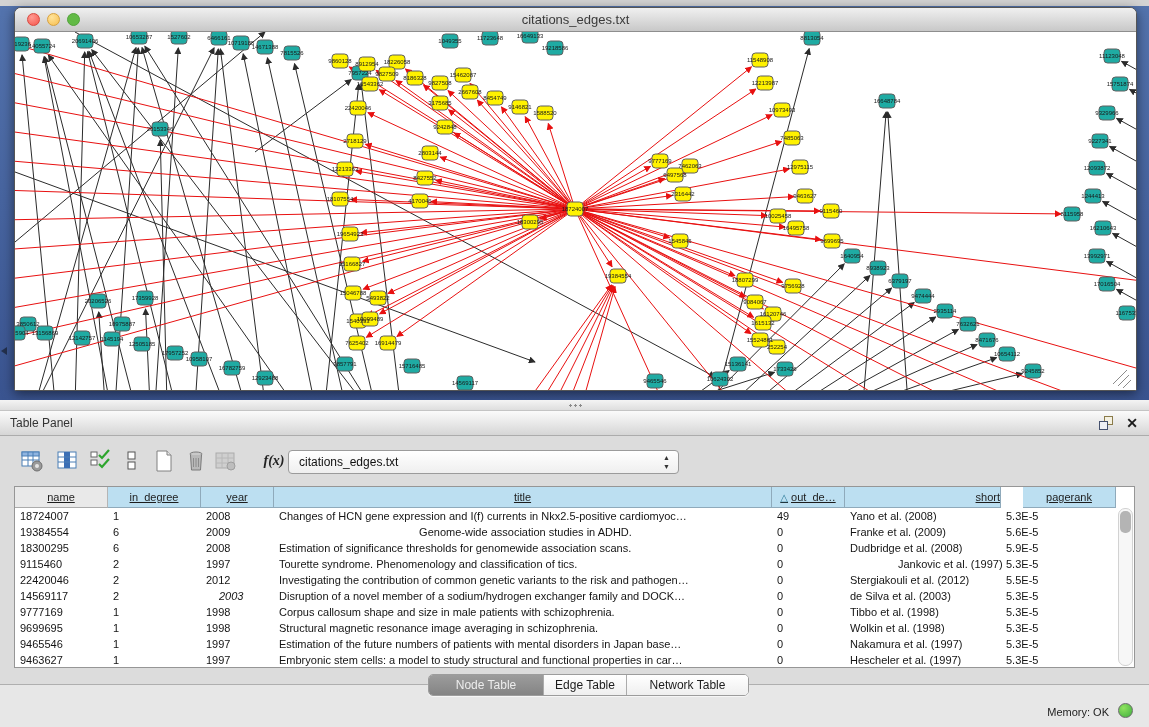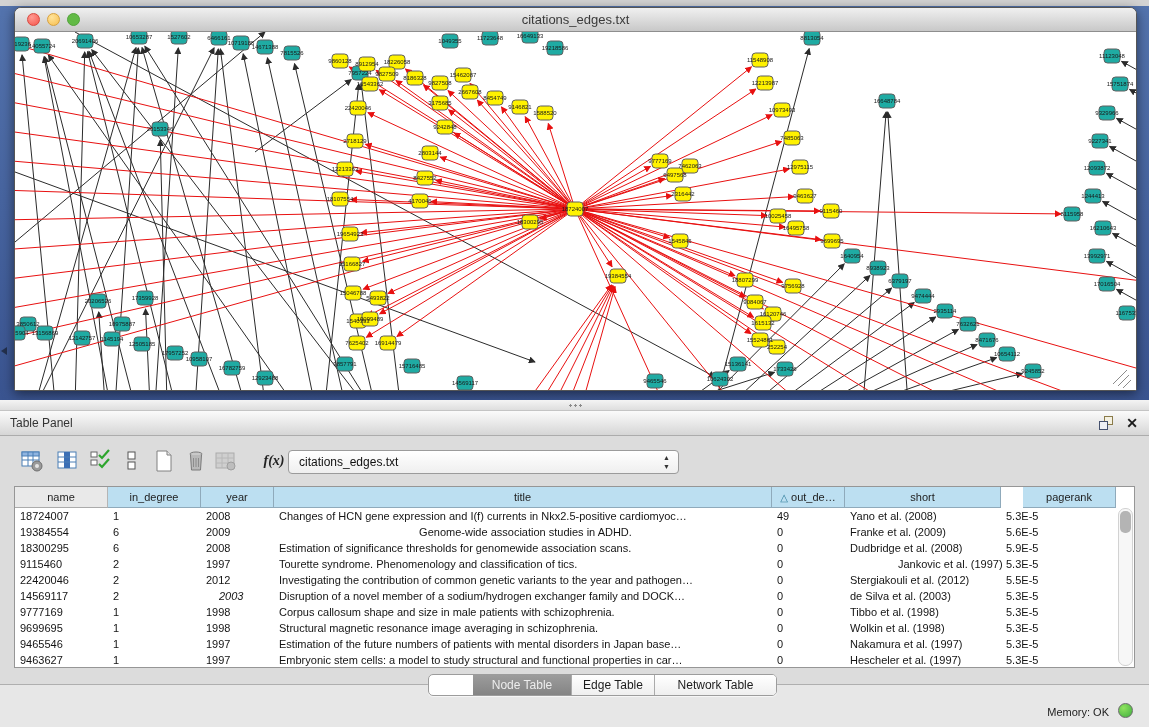--- a/index.html
+++ b/index.html
@@ -49,21 +49,21 @@
          background:linear-gradient(#FFFFFF,#EFEFEF);border:1px solid #9B9B9B;border-radius:4px;
          font-size:12px;color:#111;line-height:22px;padding-left:10px;}
   .combo .spin{position:absolute;right:8px;top:2px;display:flex;flex-direction:column;line-height:9px;
                font-size:7px;color:#333;text-align:center;}
   
   .tablebox{position:absolute;left:14px;top:486px;width:1121px;height:182px;box-sizing:border-box;
             background:#fff;border:1px solid #969696;overflow:hidden;}
   .thead{position:absolute;left:0;top:0;height:21px;width:1121px;}
   .th{position:absolute;top:0;height:21px;box-sizing:border-box;font-size:11px;color:#1d1d1d;
       text-align:center;line-height:21px;background:#BCDFF1;
-      border-right:1px solid #8FAABB;border-bottom:1px solid #8FAABB;}
+      border-right:1px solid #8FAABB;border-bottom:1px solid #8FAABB;text-decoration:underline;}
   .th.plain{background:#E9E9E9;border-right:1px solid #B5B5B5;border-bottom:1px solid #ABABAB;}
   .sortmark{color:#2E7D9A;font-size:10px;margin-right:3px;}
   .trow{position:absolute;left:0;width:1100px;height:16px;}
   .td{position:absolute;top:0;height:16px;box-sizing:border-box;font-size:11px;color:#141414;
       line-height:16px;white-space:nowrap;overflow:hidden;padding-left:5px;}
   .vscroll{position:absolute;left:1103px;top:21px;width:15px;height:158px;box-sizing:border-box;
            background:#F7F7F7;border:1px solid #D2D2D2;border-radius:7px;}
   .vthumb{position:absolute;left:1px;top:2px;width:11px;height:22px;background:#B4B4B4;border-radius:5px;}
   
   .hr-bottom{position:absolute;left:0;top:684px;width:1149px;height:1px;background:#AFAFAF;}
@@ -546,21 +546,21 @@
       </span>
   </div>
 
   <div class="tablebox">
     <div class="thead" id="thead">
         <div class="th plain" style="left: 0px; width: 93px;"><span>name</span></div>
         <div class="th" style="left: 93px; width: 93px;"><span>in_degree</span></div>
         <div class="th" style="left: 186px; width: 73px;"><span>year</span></div>
         <div class="th" style="left: 259px; width: 498px;"><span>title</span></div>
         <div class="th" style="left: 757px; width: 73px;"><span class="sortmark">△</span><span>out_de…</span></div>
-        <div class="th" style="left: 830px; width: 156px;"><span>short</span></div>
+        <div class="th" style="left: 830px; width: 156px; text-align: right;"><span>short</span></div>
         <div class="th" style="left: 1008px; width: 93px;"><span>pagerank</span></div>
       </div>
     <div id="tbody">
         <div class="trow" style="top: 21px;">
           <div class="td" style="left: 0px; width: 93px;">18724007</div>
           <div class="td" style="left: 93px; width: 93px;">1</div>
           <div class="td" style="left: 186px; width: 73px;">2008</div>
           <div class="td" style="left: 259px; width: 498px;">Changes of HCN gene expression and I(f) currents in Nkx2.5-positive cardiomyoc…</div>
           <div class="td" style="left: 757px; width: 73px;">49</div>
           <div class="td" style="left: 830px; width: 156px;">Yano et al. (2008)</div>
@@ -590,21 +590,21 @@
           <div class="td" style="left: 186px; width: 73px;">1997</div>
           <div class="td" style="left: 259px; width: 498px;">Tourette syndrome. Phenomenology and classification of tics.</div>
           <div class="td" style="left: 757px; width: 73px;">0</div>
           <div class="td" style="left: 830px; width: 156px; margin-left: 48px;">Jankovic et al. (1997)</div>
           <div class="td" style="left: 986px; width: 93px;">5.3E-5</div>
         </div>
         <div class="trow" style="top: 85px;">
           <div class="td" style="left: 0px; width: 93px;">22420046</div>
           <div class="td" style="left: 93px; width: 93px;">2</div>
           <div class="td" style="left: 186px; width: 73px;">2012</div>
-          <div class="td" style="left: 259px; width: 498px;">Investigating the contribution of common genetic variants to the year and pathogen…</div>
+          <div class="td" style="left: 259px; width: 498px;">Investigating the contribution of common genetic variants to the risk and pathogen…</div>
           <div class="td" style="left: 757px; width: 73px;">0</div>
           <div class="td" style="left: 830px; width: 156px;">Stergiakouli et al. (2012)</div>
           <div class="td" style="left: 986px; width: 93px;">5.5E-5</div>
         </div>
         <div class="trow" style="top: 101px;">
           <div class="td" style="left: 0px; width: 93px;">14569117</div>
           <div class="td" style="left: 93px; width: 93px;">2</div>
           <div class="td" style="left: 199px; width: 73px; font-style: italic;">2003</div>
           <div class="td" style="left: 259px; width: 498px;">Disruption of a novel member of a sodium/hydrogen exchanger family and DOCK…</div>
           <div class="td" style="left: 757px; width: 73px;">0</div>
@@ -648,21 +648,21 @@
           <div class="td" style="left: 986px; width: 93px;">5.3E-5</div>
         </div>
       </div>
     <div class="vscroll">
       <div class="vthumb"></div>
     </div>
   </div>
 
   <div class="hr-bottom"></div>
   <div class="tabs" id="tabs">
-      <div class="tab sel" style="width: 98px; margin-left: 44px;">Node Table</div>
+      <div class="tab sel" style="width: 114px;">Node Table</div>
       <div class="tab" style="width: 83px;">Edge Table</div>
       <div class="tab" style="width: 122px;">Network Table</div>
     </div>
 
   <div class="statusbar">
     <div class="memory">Memory: OK</div>
     <div class="memdot"></div>
   </div>
 
 </div>

